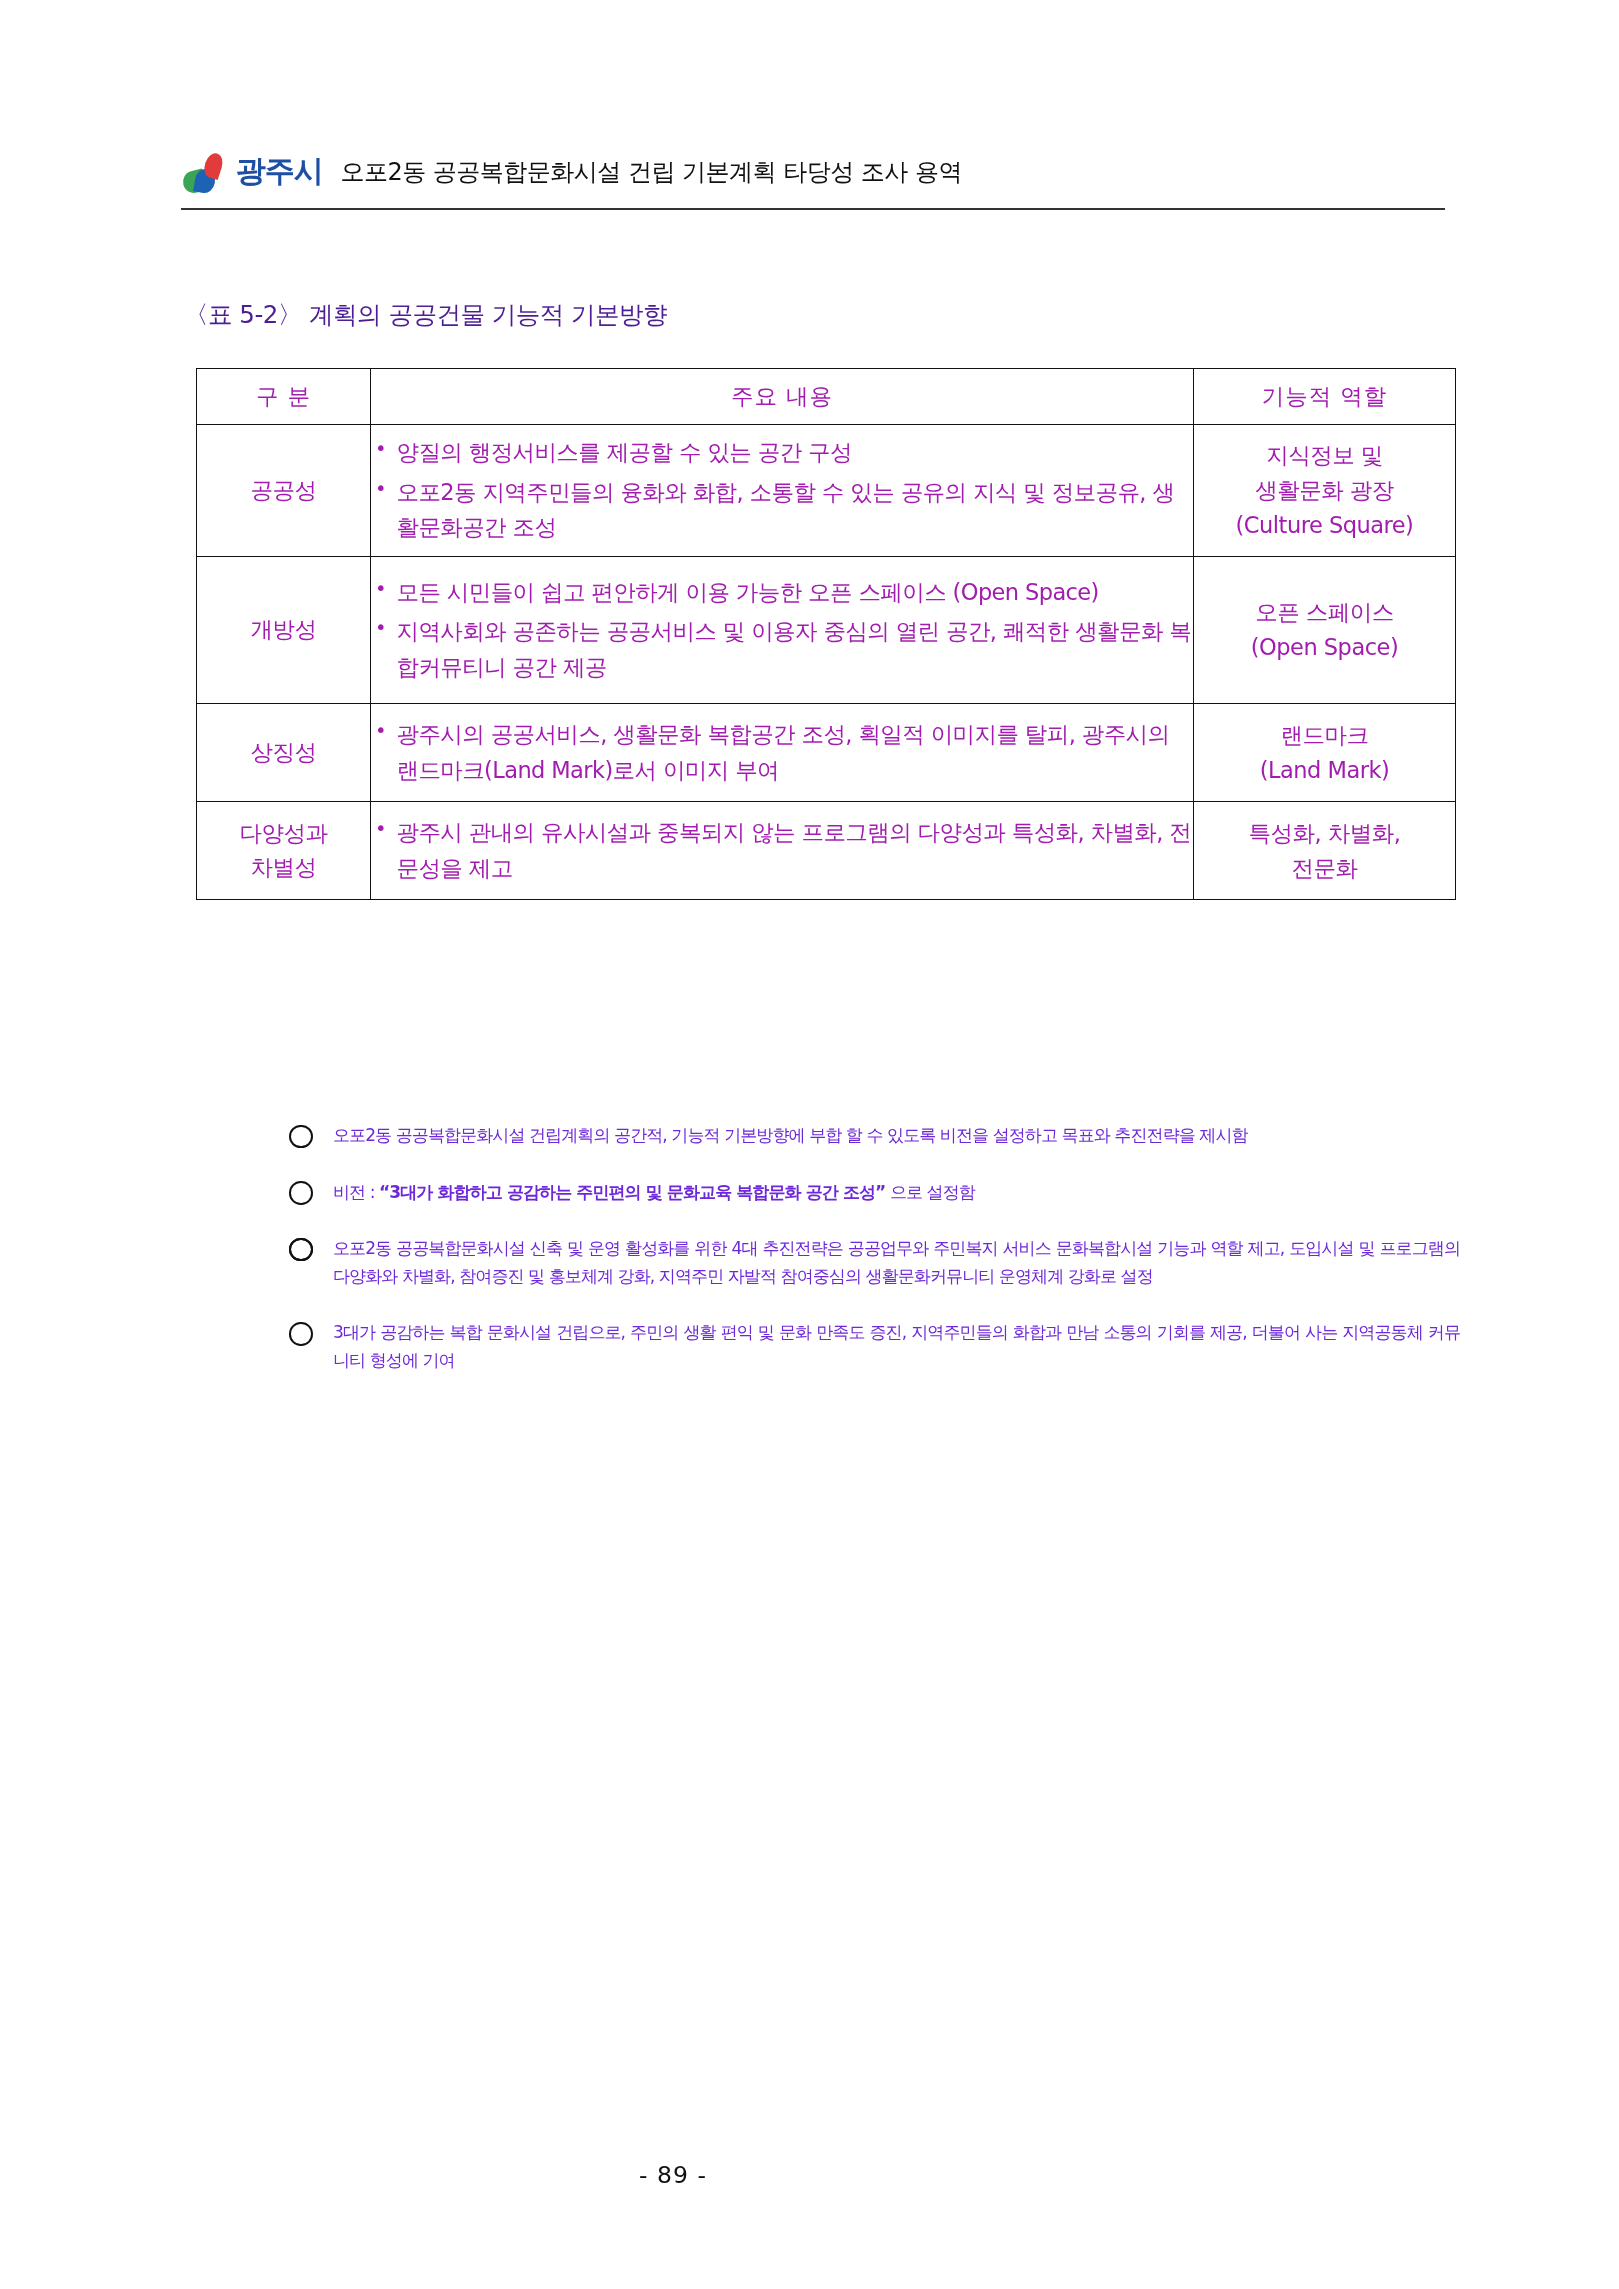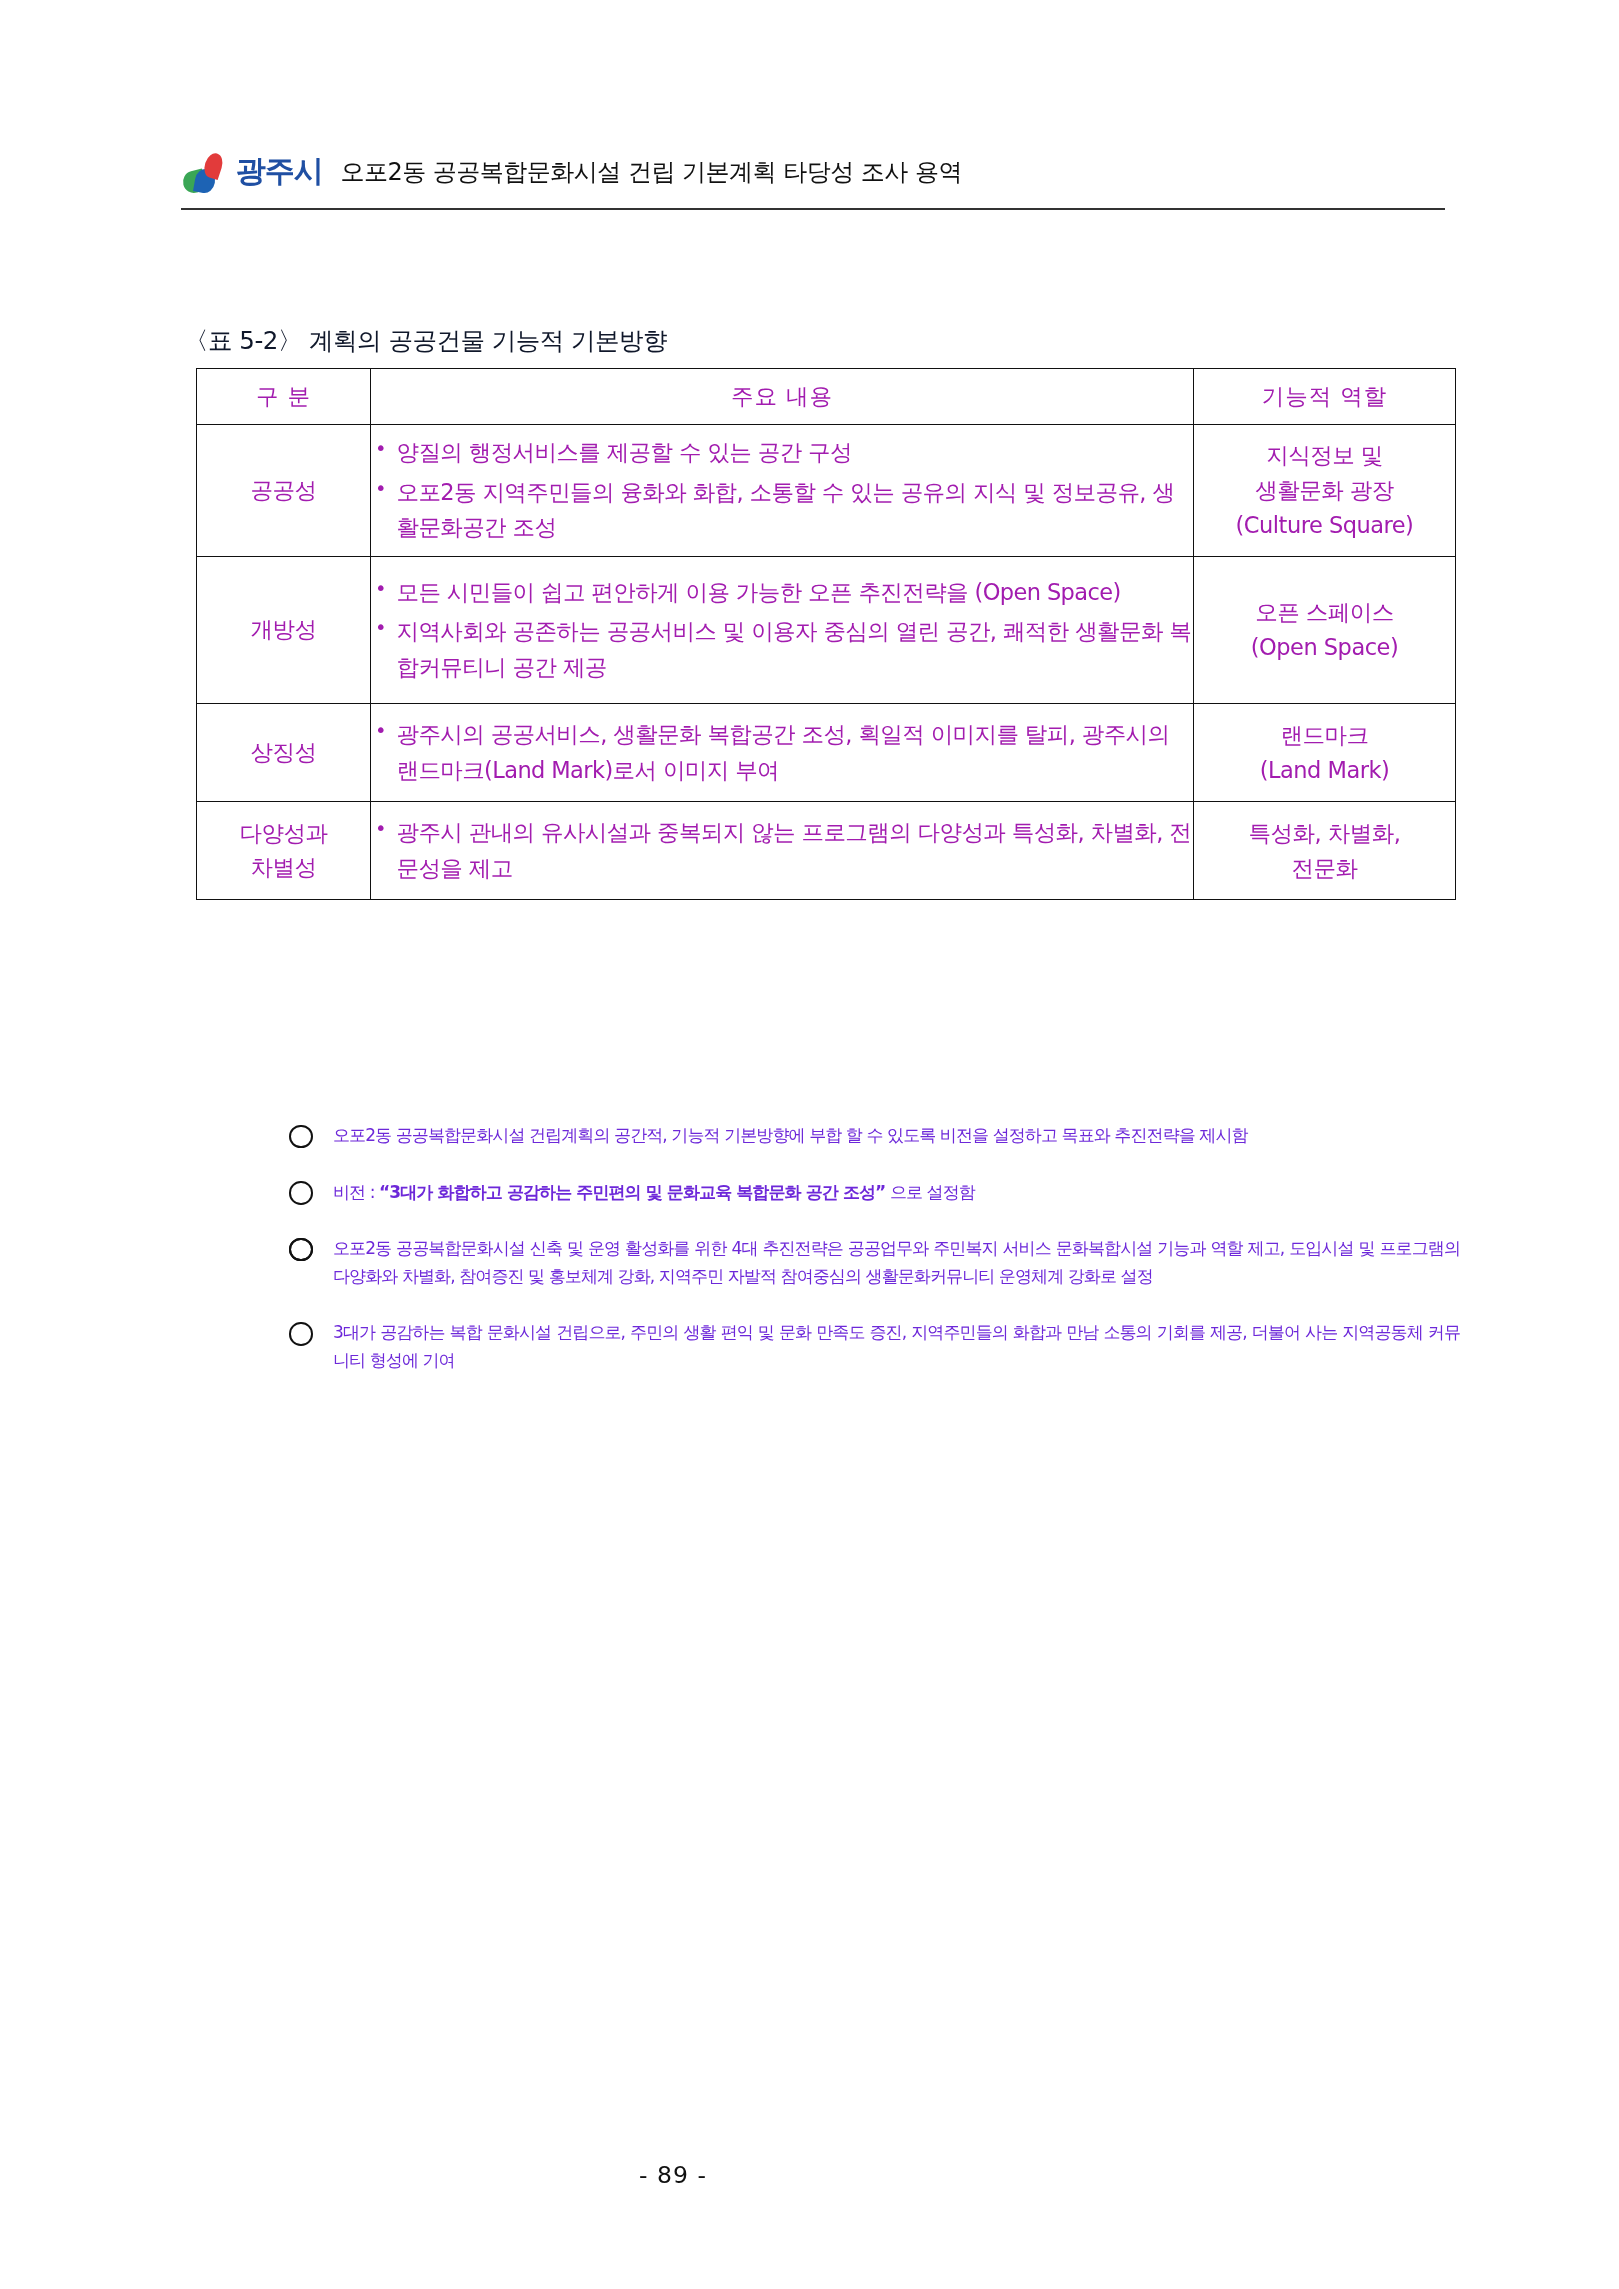--- a/index.html
+++ b/index.html
@@ -87,24 +87,24 @@
     top: 208px;
     width: 1264px;
     height: 2px;
     background: #333;
   }
 
   
   .table-caption {
     position: absolute;
     left: 184px;
-    top: 324px;
+    top: 298px;
     font-size: 24.5px;
     letter-spacing: -0.5px;
-    color: #0f172a;
+    color: #4c1d95;
   }
 
   
   table.plan-table {
     position: absolute;
     left: 196px;
     top: 368px;
     width: 1259px;
     border-collapse: collapse;
     table-layout: fixed;
@@ -259,21 +259,21 @@
           </ul>
         </td>
         <td class="role" style="white-space:pre-line;">지식정보 및
 생활문화 광장
 (Culture Square)</td>
       </tr>
       <tr style="height:147px;">
         <td class="cat">개방성</td>
         <td class="main">
           <ul class="bullets">
-            <li>모든 시민들이 쉽고 편안하게 이용 가능한 오픈 추진전략을 (Open Space)</li>
+            <li>모든 시민들이 쉽고 편안하게 이용 가능한 오픈 스페이스 (Open Space)</li>
             <li>지역사회와 공존하는 공공서비스 및 이용자 중심의 열린 공간, 쾌적한 생활문화 복합커뮤티니 공간 제공</li>
           </ul>
         </td>
         <td class="role" style="white-space:pre-line;">오픈 스페이스
 (Open Space)</td>
       </tr>
       <tr style="height:98px;">
         <td class="cat">상징성</td>
         <td class="main">
           <ul class="bullets">

